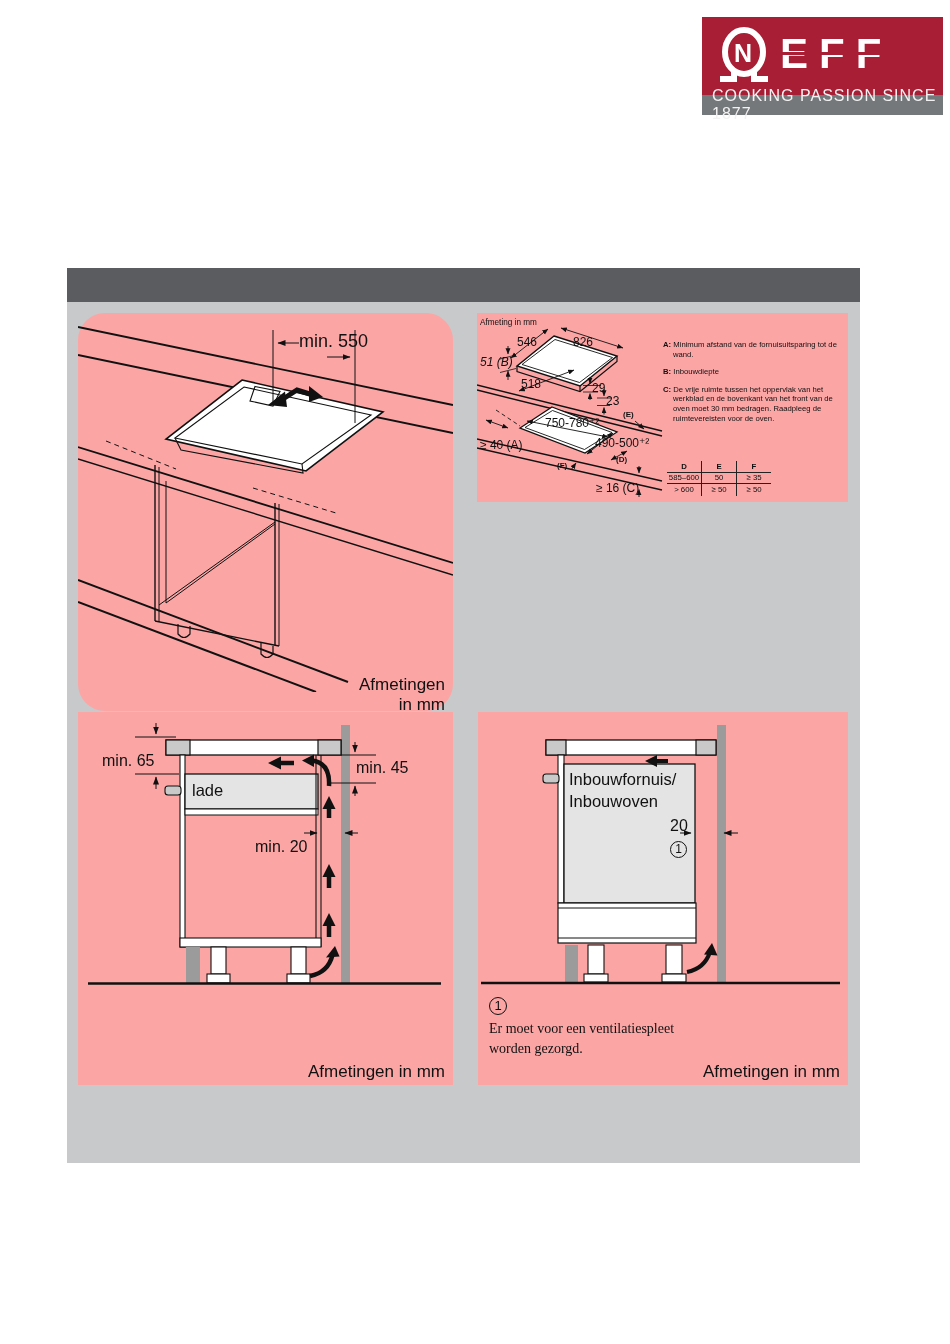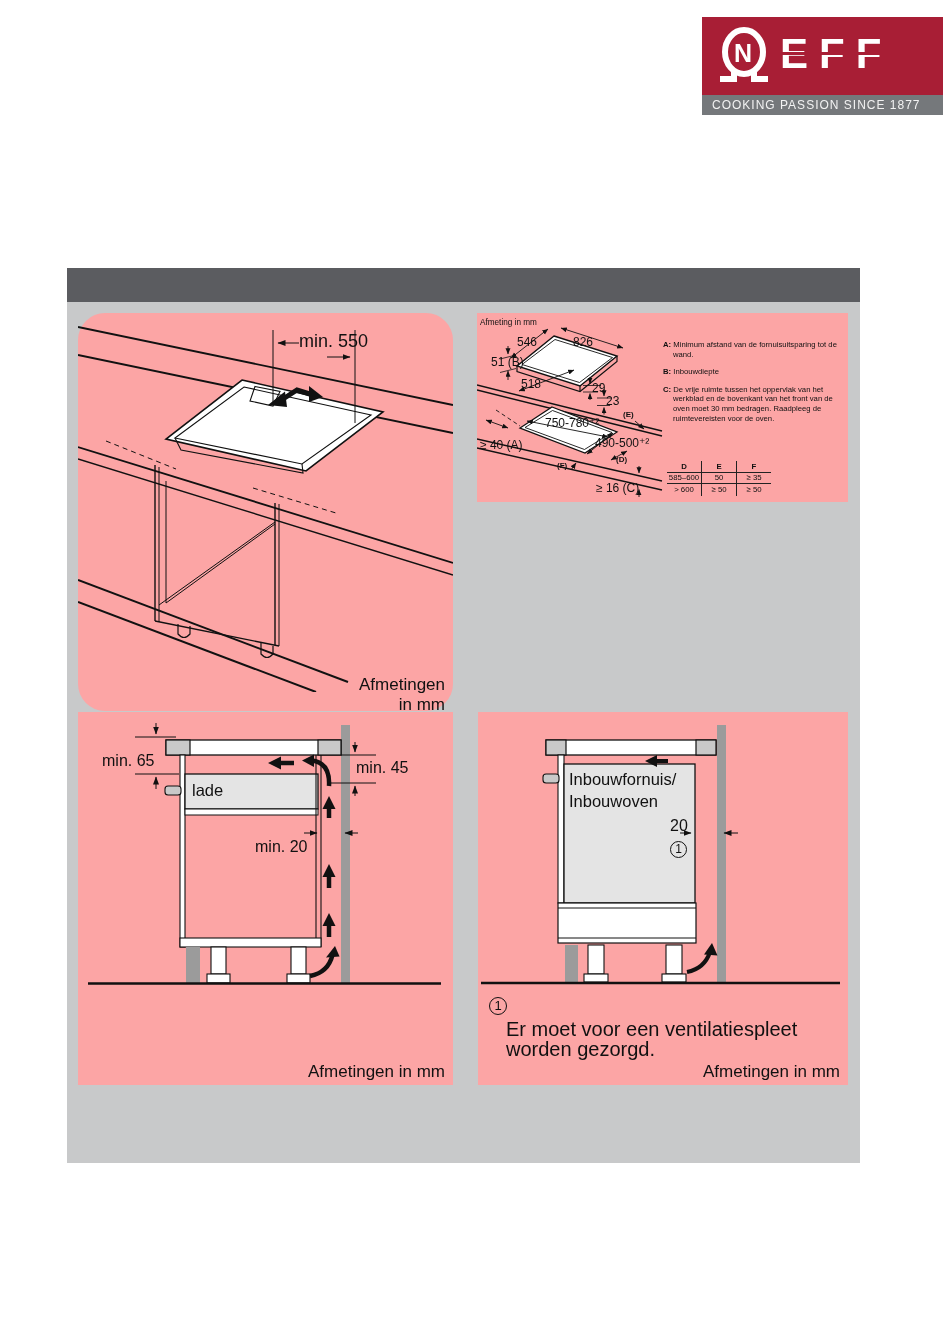--- a/index.html
+++ b/index.html
@@ -7,21 +7,21 @@
   body { width:950px; height:1344px; position:relative; font-family:"Liberation Sans", "DejaVu Sans", sans-serif; color:#111; }
   .abs { position:absolute; }
 
   
   .neff-box { left:702px; top:17px; width:241px; height:78px; background:#A81E35; display:flex; align-items:center; padding-left:16px; }
   .omega { position:relative; width:54px; height:62px; flex:0 0 auto; }
   .omega svg { position:absolute; left:0; top:0; }
   .omega .nl { position:absolute; left:0; top:14px; width:50px; text-align:center; color:#fff; font-weight:bold; font-size:25px; letter-spacing:0; }
   .eff { color:#fff; font-weight:bold; font-size:42px; letter-spacing:11px; margin-left:8px; margin-top:-4px; }
   .eff-slit { left:780px; top:52px; width:140px; height:3px; background:#A81E35; }
-  .neff-tagline { left:702px; top:95px; width:241px; height:20px; background:#75787B; color:#f2f2f2; font-size:12px; letter-spacing:1px; display:flex; align-items:center; padding-left:10px; }
+  .neff-tagline { left:702px; top:95px; width:241px; height:20px; background:#75787B; color:#f2f2f2; font-size:16px; letter-spacing:1px; display:flex; align-items:center; padding-left:10px; }
 
   
   .banner { left:67px; top:268px; width:793px; height:34px; background:#5B5C60; }
   .canvas { left:67px; top:302px; width:793px; height:861px; background:#C8C9CA; }
   .panel { position:absolute; background:#fca5a5; }
   .panel svg { position:absolute; left:0; top:0; }
   #p1 { left:78px; top:313px; width:375px; height:398px;border-radius:27px; }
   #p2 { left:477px; top:313px; width:371px; height:189px; }
   #p3 { left:78px; top:712px; width:375px; height:373px; }
   #p4 { left:478px; top:712px; width:370px; height:373px; }
@@ -42,21 +42,21 @@
   .dims-table .tr { display:flex; height:11.5px; }
   .dims-table .td { flex:1; display:flex; align-items:center; justify-content:center; height:100%; }
   .dims-table .td + .td { border-left:1px solid #222; }
   .dims-table .tr.head { font-weight:bold; border-bottom:1px solid #222; }
   .dims-table .tr.r1 { border-bottom:1px solid #222; }
 
   
   .circ { position:absolute; border:1.2px solid #111; border-radius:50%; text-align:center; }
   .circ.m1 { left:192px; top:129px; width:17px; height:17px; font-size:12px; line-height:15px; }
   .circ.m2 { left:11px; top:285px; width:18px; height:18px; font-size:13px; line-height:16px; }
-  .note-lines { position:absolute; left:28px; top:307px; font-size:20px; line-height:20px; }
+  .note-lines { position:absolute; left:11px; top:307px; font-size:14px; line-height:20px;font-family:Liberation Serif, serif; }
   .appliance { position:absolute; left:91px; top:56px; font-size:16.5px; line-height:22px; }
 </style>
 </head>
 <body>
 
 <div class="abs neff-box">
   <div class="omega">
     <svg width="54" height="62" viewBox="0 0 54 62">
       <ellipse cx="26" cy="27" rx="19" ry="22" fill="none" stroke="#fff" stroke-width="6"></ellipse>
       <rect x="2" y="51" width="17" height="6" fill="#fff"></rect>
@@ -178,21 +178,21 @@
       <path d="M158,108 L167,116" stroke-width="0.9" marker-end="url(#a2)"></path>
       <path d="M134,147 L150,138" stroke-width="0.9" marker-start="url(#a2s)" marker-end="url(#a2)"></path>
       <path d="M94,157 L99,150" stroke-width="0.9" marker-end="url(#a2)"></path>
       <path d="M162,153 L162,160" stroke-width="0.9" marker-end="url(#a2)"></path>
       <path d="M162,184 L162,176.5" stroke-width="0.9" marker-end="url(#a2)"></path>
     </g>
   </svg>
   <div class="lbl sm" style="left:3px; top:5px; font-size:8.2px;">Afmeting in mm</div>
   <div class="lbl sm" style="left:40px; top:22px;">546</div>
   <div class="lbl sm" style="left:96px; top:22px;">826</div>
-  <div class="lbl sm" style="left:14px; top:42px;">51 (B)</div>
+  <div class="lbl sm" style="left:3px; top:42px;font-style:italic;">51 (B)</div>
   <div class="lbl sm" style="left:44px; top:64px;">518</div>
   <div class="lbl sm" style="left:115px; top:68px;">29</div>
   <div class="lbl sm" style="left:129px; top:81px;">23</div>
   <div class="lbl smb" style="left:146px; top:97px;">(E)</div>
   <div class="lbl sm" style="left:68px; top:103px;">750-780⁺²</div>
   <div class="lbl sm" style="left:118px; top:123px;">490-500⁺²</div>
   <div class="lbl sm" style="left:3px; top:125px;">≥ 40 (A)</div>
   <div class="lbl smb" style="left:139px; top:142px;">(D)</div>
   <div class="lbl smb" style="left:80px; top:148px;">(F)</div>
   <div class="lbl sm" style="left:119px; top:168px;">≥ 16 (C)</div>

